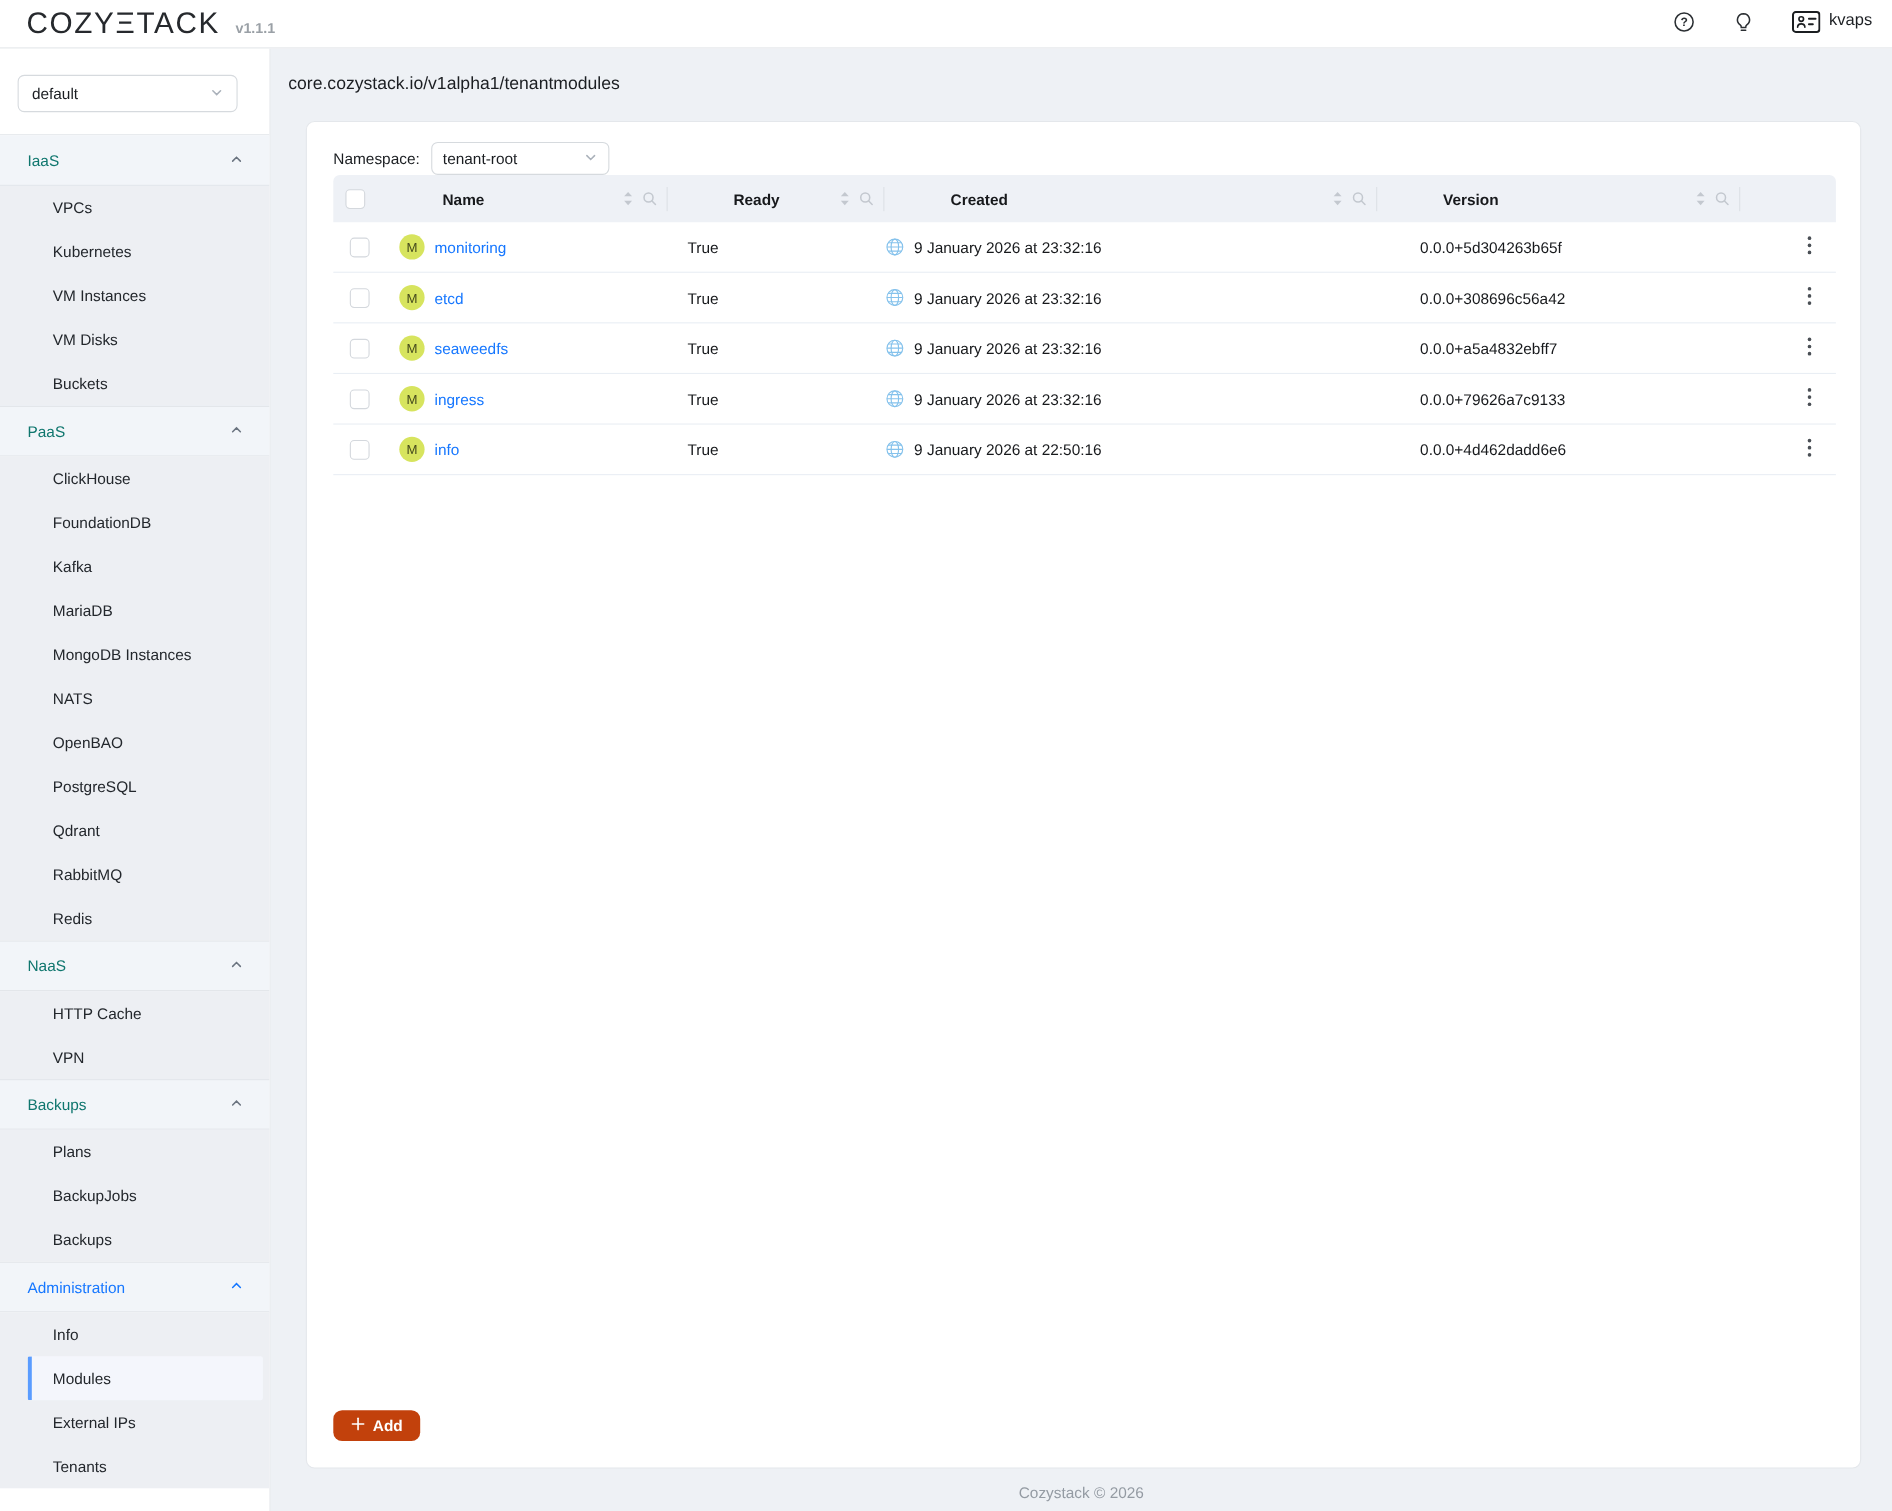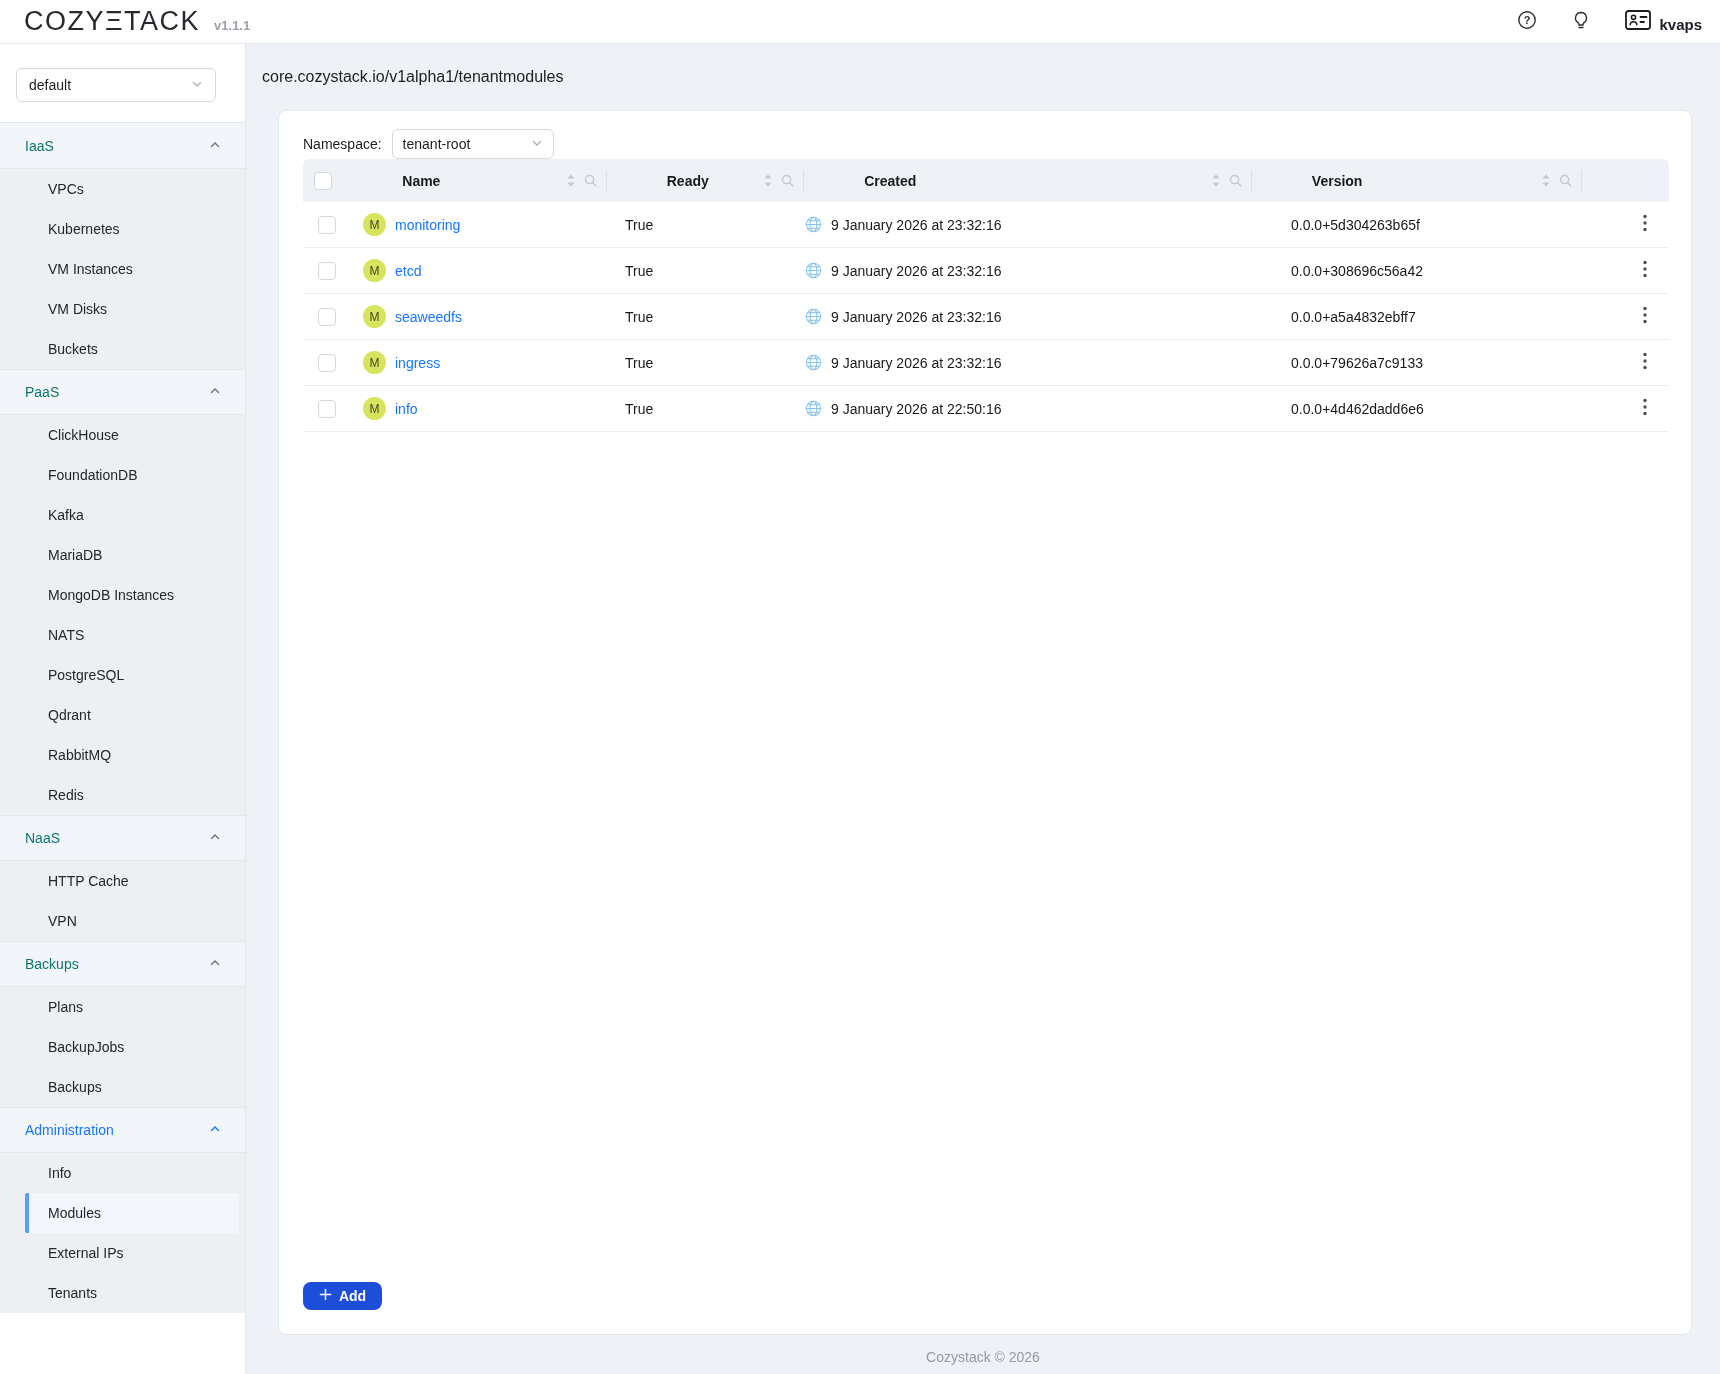--- a/index.html
+++ b/index.html
@@ -16,21 +16,21 @@
     display:flex; align-items:center; justify-content:space-between;
     padding:0 18px 0 24px; z-index:5;
   }
   .logo-wrap { display:flex; align-items:baseline; gap:14px; }
   .logo {
     font-size:27px; letter-spacing:1.5px; color:#26292d; font-weight:400;
   }
   .app-version { font-size:13px; font-weight:700; color:#9aa0a6; }
   .header-actions { display:flex; align-items:center; gap:34px; }
   .icon-btn { display:flex; align-items:center; cursor:pointer; background:none; border:none; }
-  .user-chip { display:flex; align-items:flex-end; gap:8px; cursor:pointer;font-weight:bold; }
+  .user-chip { display:flex; align-items:flex-start; gap:8px; cursor:pointer; }
   .user-name { font-size:15px; color:#1b1e22; }
 
   
   .sidebar {
     position:absolute; left:0; top:44px; width:246px; height:1330px;
     background:#ffffff; border-right:1px solid #e3e6ea; overflow:hidden;
   }
   .cluster-select {
     margin:24px 30px 20px 16px; height:34px; width:200px;
     border:1px solid #d6dade; border-radius:6px; background:#fff;
@@ -110,21 +110,21 @@
   .badge-m {
     width:23px; height:23px; border-radius:50%; background:#d7e45e;
     display:flex; align-items:center; justify-content:center;
     font-size:12px; font-weight:500; color:#43481d; flex:none;
   }
   .name-link { color:#1677ff; text-decoration:none; cursor:pointer; }
   .dots-btn { background:none; border:none; cursor:pointer; display:flex; padding:4px; }
 
   .add-btn {
     position:absolute; left:24px; bottom:24px; height:28px; min-width:79px;
-    background:#1d4ed8; color:#fff; border:none; border-radius:8px;
+    background:#c2410c; color:#fff; border:none; border-radius:8px;
     display:flex; align-items:center; justify-content:center; gap:7px;
     font-size:14px; font-weight:700; padding:0 14px; cursor:pointer;
     font-family:"Liberation Sans","DejaVu Sans",sans-serif;
   }
 
   .footer {
     position:absolute; left:0; top:1305px; width:1474px; text-align:center;
     font-size:14px; color:#949ba3;
   }
 </style>
@@ -237,20 +237,23 @@
   </div>
 
   <div class="item">
     <span>MongoDB Instances</span>
   </div>
 
   <div class="item">
     <span>NATS</span>
   </div>
 
+  <div class="item">
+    <span>OpenBAO</span>
+  </div>
 
   <div class="item">
     <span>PostgreSQL</span>
   </div>
 
   <div class="item">
     <span>Qdrant</span>
   </div>
 
   <div class="item">

